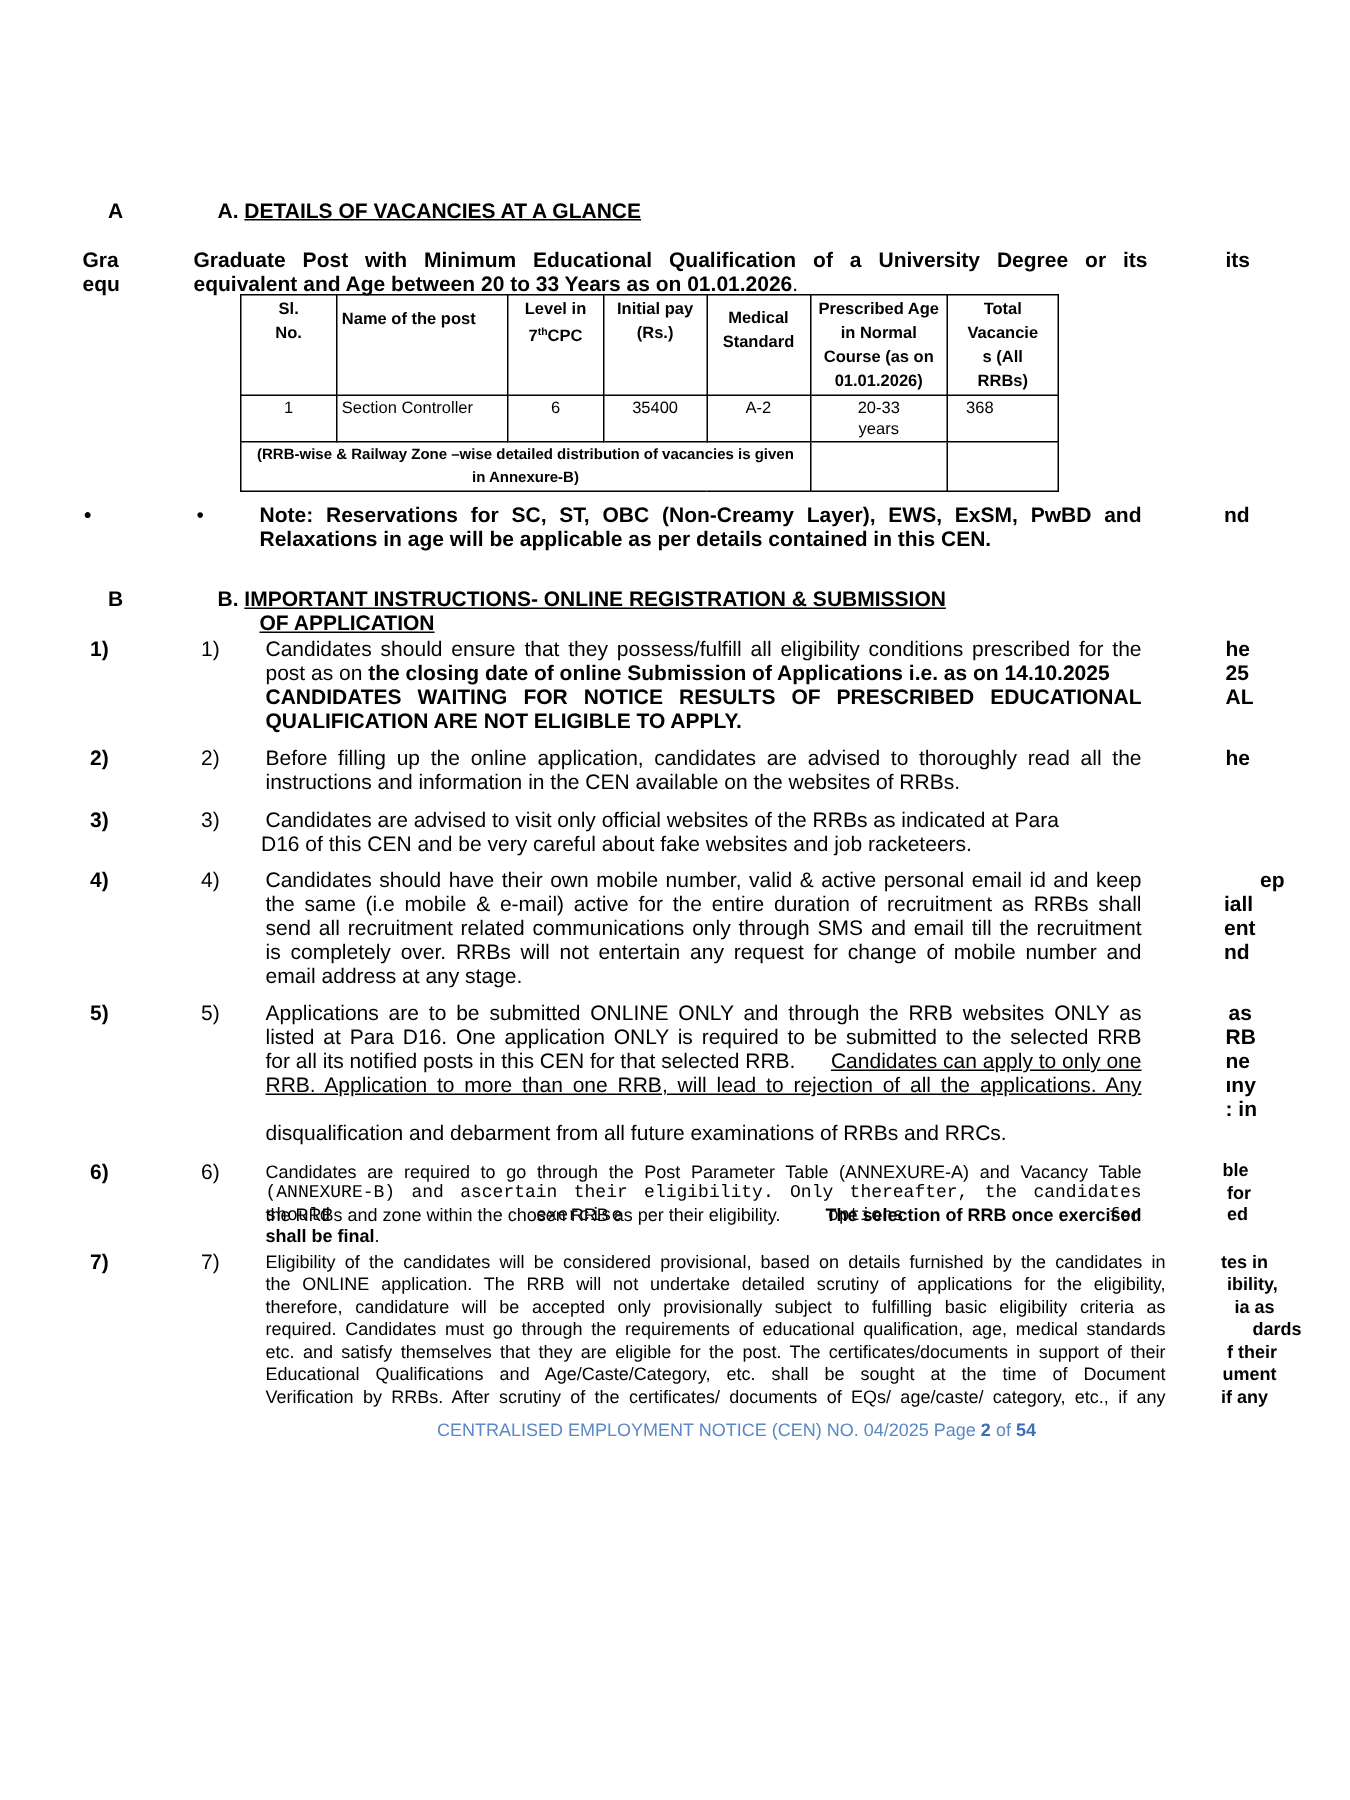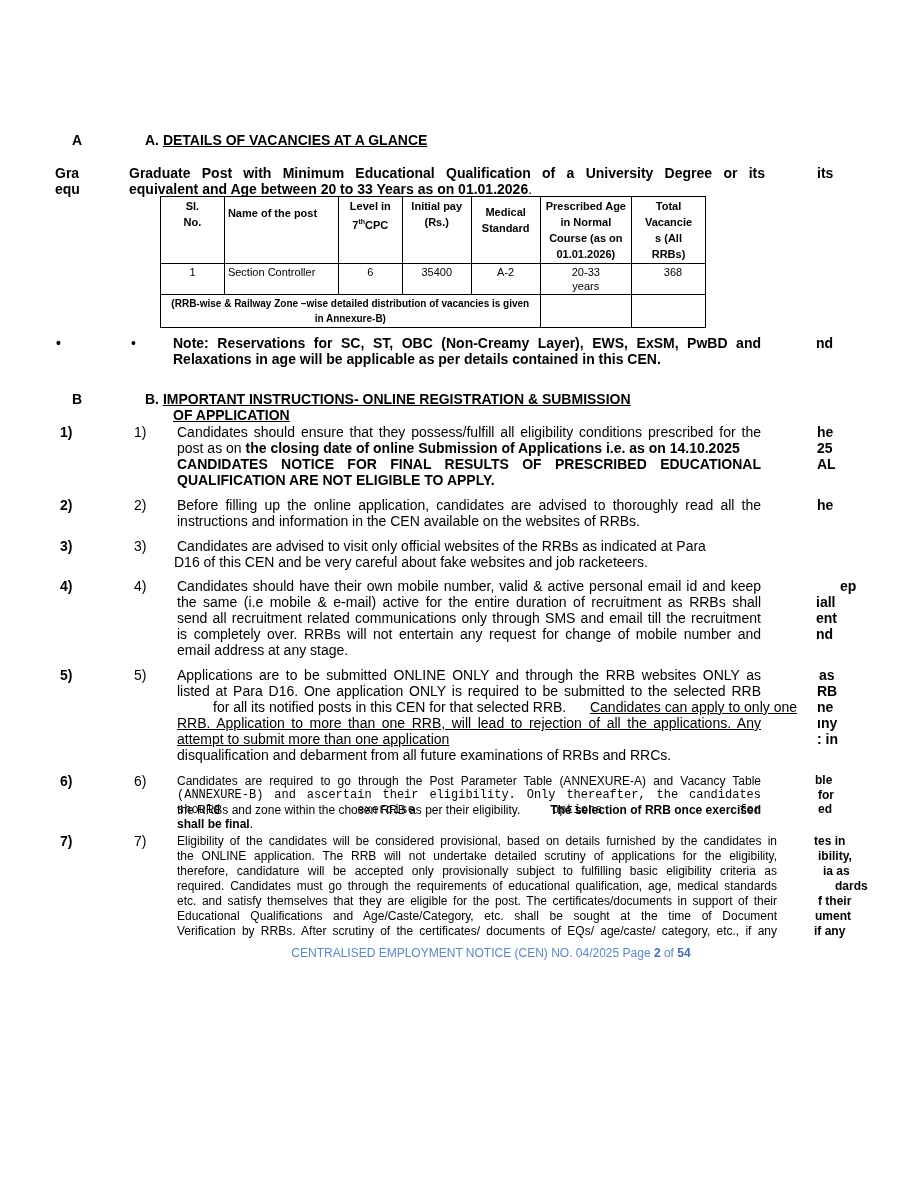--- a/index.html
+++ b/index.html
@@ -77,21 +77,21 @@
   <tr>
     <td class="center">1</td>
     <td>Section Controller</td>
     <td class="center">6</td>
     <td class="center">35400</td>
     <td class="center">A-2</td>
     <td class="center">
       <div>20-33</div>
       <div>years</div>
     </td>
-    <td style="padding-left:12px;text-align:center;">368</td>
+    <td style="padding-left:12px;">368</td>
   </tr>
   <tr>
     <td colspan="5" class="center b" style="font-size:10px; line-height:15px;">
       <div>(RRB-wise &amp;  Railway Zone –wise detailed distribution of vacancies is given</div>
       <div>in Annexure-B)</div>
     </td>
     <td></td>
     <td></td>
   </tr>
 </tbody>
@@ -110,21 +110,21 @@
 </div>
 <div class="line head u" style="left:173px; top:407px;">OF APPLICATION</div>
 
 <div class="ghost" style="left:60px; top:424px;">1)</div>
 <div class="line txt" style="left:134px; top:424px;">1)</div>
 <div class="ghost" style="left:817px; top:424px;">he</div>
 <div class="ghost" style="left:817px; top:440px;">25</div>
 <div class="ghost" style="left:817px; top:456px;">AL</div>
 <div class="line txt just" style="left:177px; top:424px; width:584px;">Candidates should ensure that they possess/fulfill all eligibility conditions prescribed for the</div>
 <div class="line txt" style="left:177px; top:440px;"><span>post as on </span><span class="b">the closing date of online Submission of Applications i.e. as on 14.10.2025</span></div>
-<div class="line txt b just" style="left:177px; top:456px; width:584px;">CANDIDATES NOTICE FOR FINAL RESULTS OF PRESCRIBED EDUCATIONAL</div>
+<div class="line txt b just" style="left:177px; top:456px; width:584px;">CANDIDATES WAITING FOR NOTICE RESULTS OF PRESCRIBED EDUCATIONAL</div>
 <div class="line txt b" style="left:177px; top:472px;">QUALIFICATION ARE NOT ELIGIBLE TO APPLY.</div>
 
 <div class="ghost" style="left:60px; top:497px;">2)</div>
 <div class="line txt" style="left:134px; top:497px;">2)</div>
 <div class="ghost" style="left:817px; top:497px;">he</div>
 <div class="line txt just" style="left:177px; top:497px; width:584px;">Before filling up the online application, candidates are advised to thoroughly read all the</div>
 <div class="line txt" style="left:177px; top:513px;">instructions and information in the CEN available on the websites of RRBs.</div>
 
 <div class="ghost" style="left:60px; top:538px;">3)</div>
 <div class="line txt" style="left:134px; top:538px;">3)</div>
@@ -145,27 +145,26 @@
 
 <div class="ghost" style="left:60px; top:667px;">5)</div>
 <div class="line txt" style="left:134px; top:667px;">5)</div>
 <div class="ghost" style="left:819px; top:667px;">as</div>
 <div class="ghost" style="left:817px; top:683px;">RB</div>
 <div class="ghost" style="left:817px; top:699px;">ne</div>
 <div class="ghost" style="left:817px; top:715px;">ıny</div>
 <div class="ghost" style="left:817px; top:731px;">: in</div>
 <div class="line txt just" style="left:177px; top:667px; width:584px;">Applications are to be submitted ONLINE ONLY and through the RRB websites ONLY as</div>
 <div class="line txt just" style="left:177px; top:683px; width:584px;">listed at Para D16. One application ONLY is required to be submitted to the selected RRB</div>
-<div class="line txt" style="left:177px; top:699px; width:584px; display:flex; justify-content:space-between;margin-left:36px;">
+<div class="line txt" style="left:177px; top:699px; width:584px; display:flex; justify-content:space-between;">
     <span>for all its notified posts in this CEN for that selected RRB. </span>
     <span class="u">Candidates can apply to only one</span>
   </div>
 <div class="line txt u just" style="left:177px; top:715px; width:584px;">RRB. Application to more than one RRB, will lead to rejection of all the applications. Any</div>
 <div class="line txt" style="left:177px; top:731px; width:584px; display:flex; justify-content:space-between;">
-    <span class="u">attempt to submit more than one application</span>
   </div>
 <div class="line txt" style="left:177px; top:747px;">disqualification and debarment from all future examinations of RRBs and RRCs.</div>
 
 <div class="ghost" style="left:60px; top:773px;">6)</div>
 <div class="line txt" style="left:134px; top:773px;">6)</div>
 <div class="ghost" style="left:815px; top:773px; font-size:12px;">ble</div>
 <div class="ghost" style="left:818px; top:788px; font-size:12px;">for</div>
 <div class="ghost" style="left:818px; top:802px; font-size:12px;">ed</div>
 <div class="line small just" style="left:177px; top:774px; width:584px;">Candidates are required to go through the Post Parameter Table (ANNEXURE-A) and Vacancy Table</div>
 <div class="line small just" style="left:177px; top:788px; width:584px;font-family:Liberation Mono, monospace;">(ANNEXURE-B) and ascertain their eligibility. Only thereafter, the candidates should exercise options for</div>

